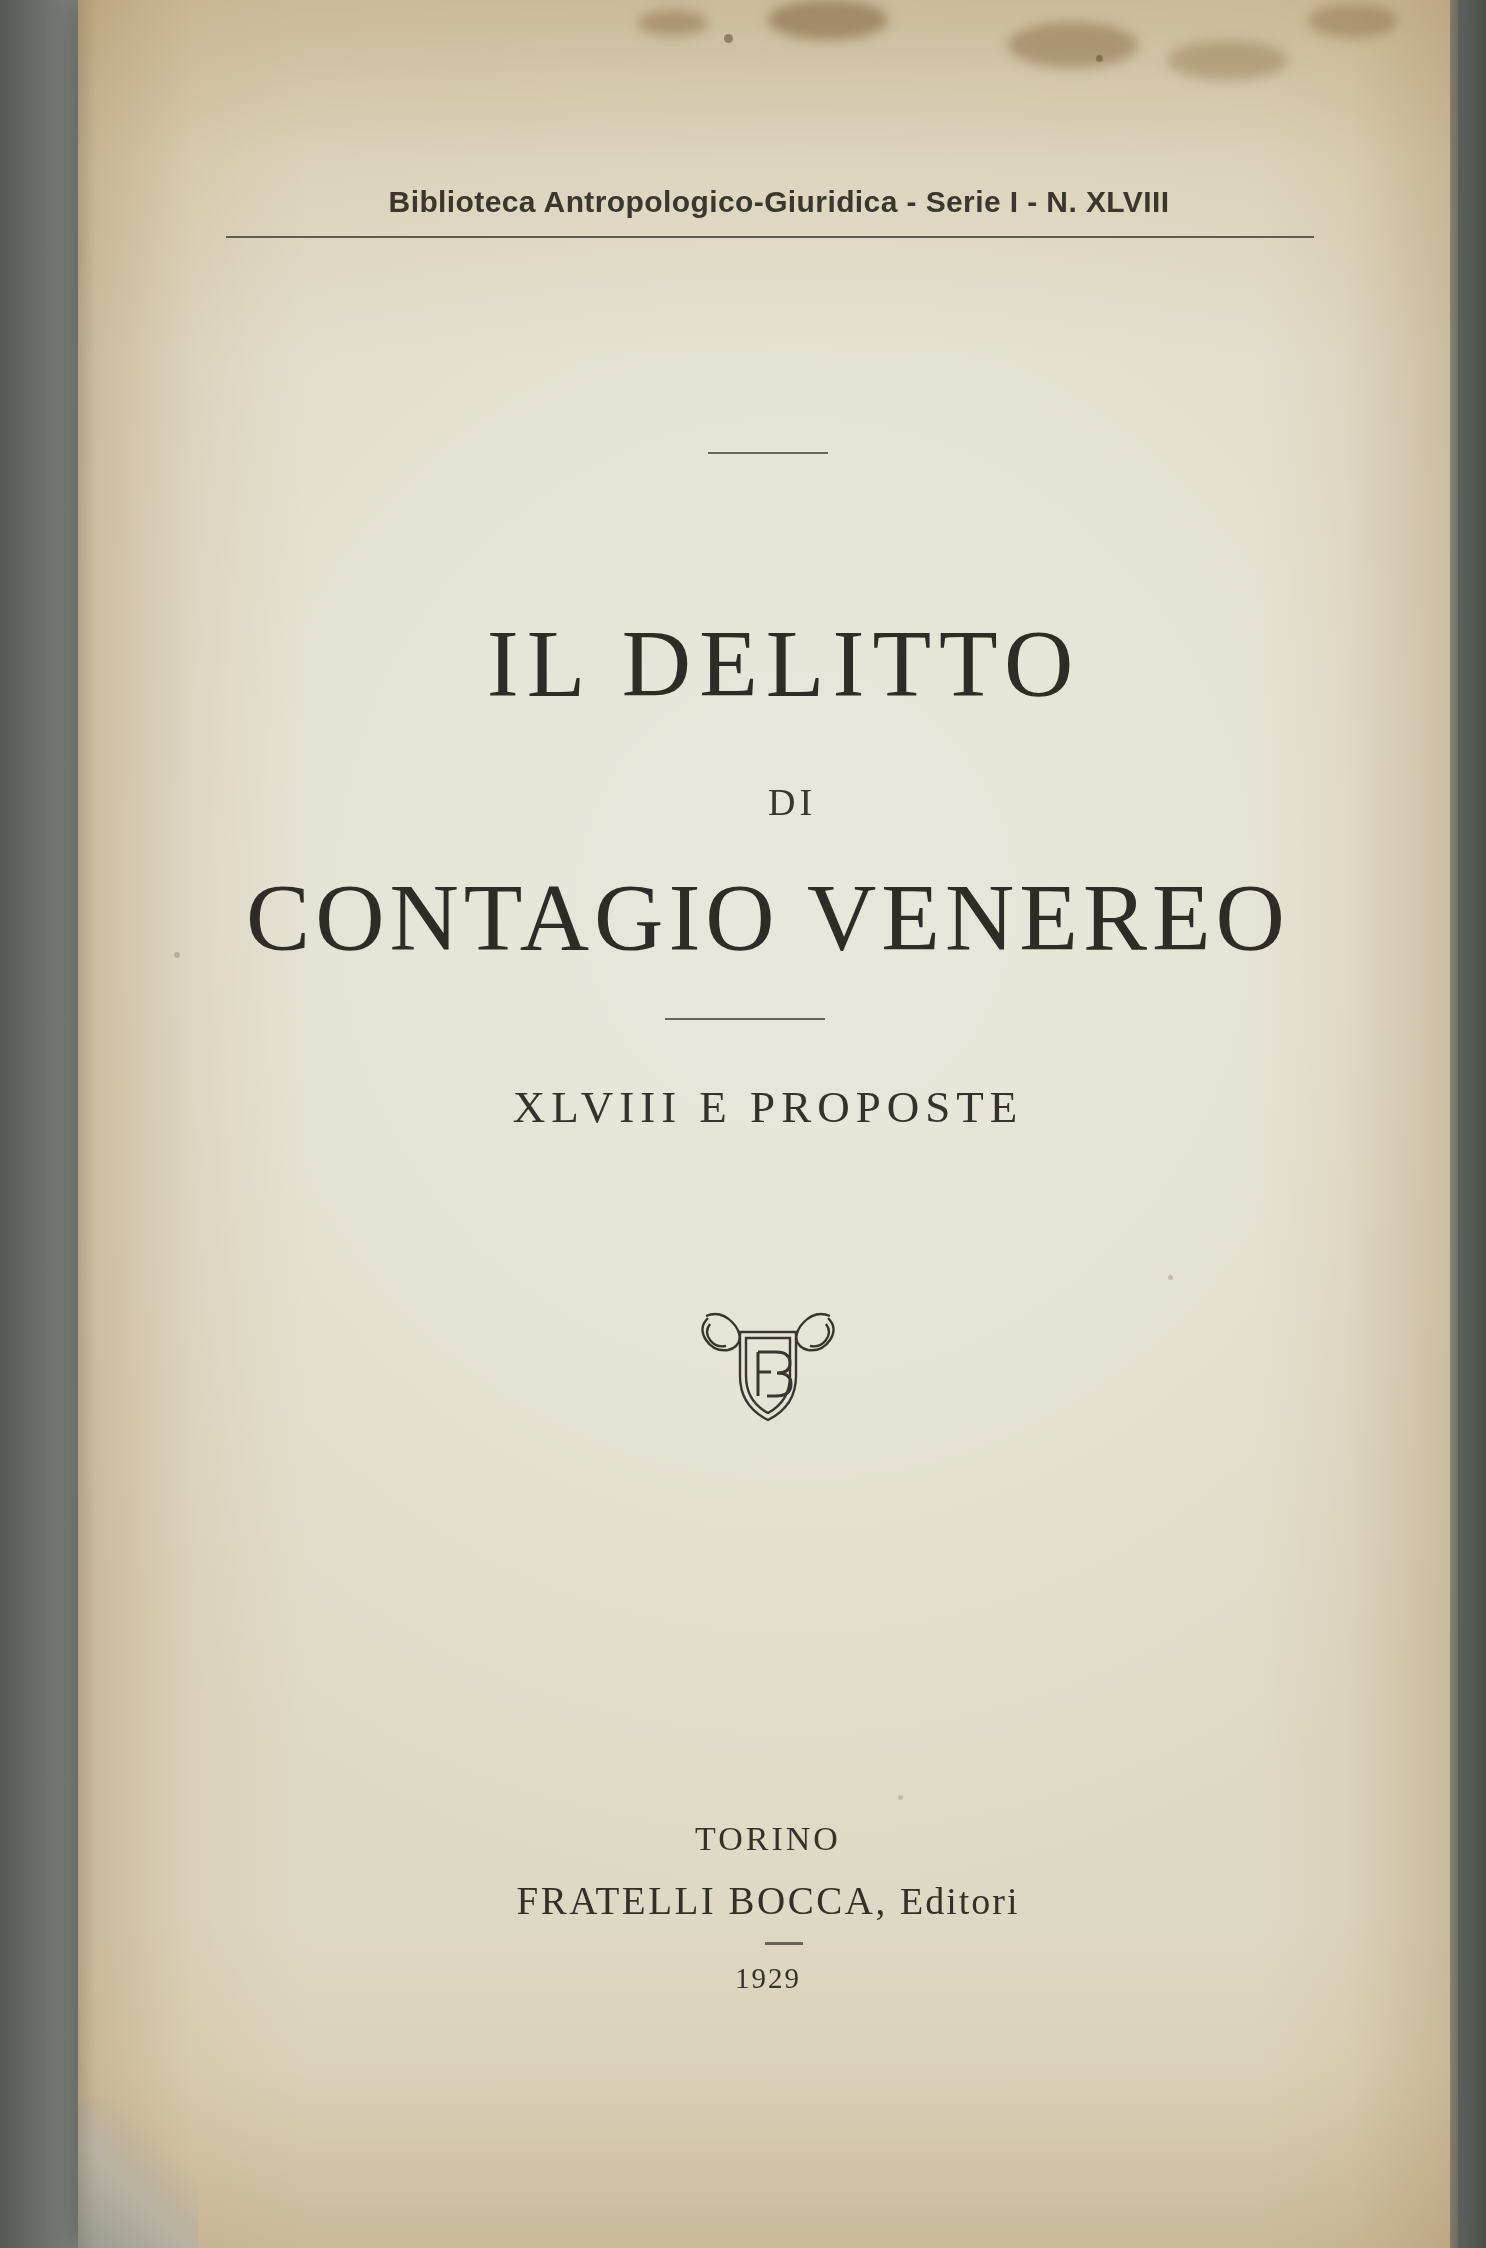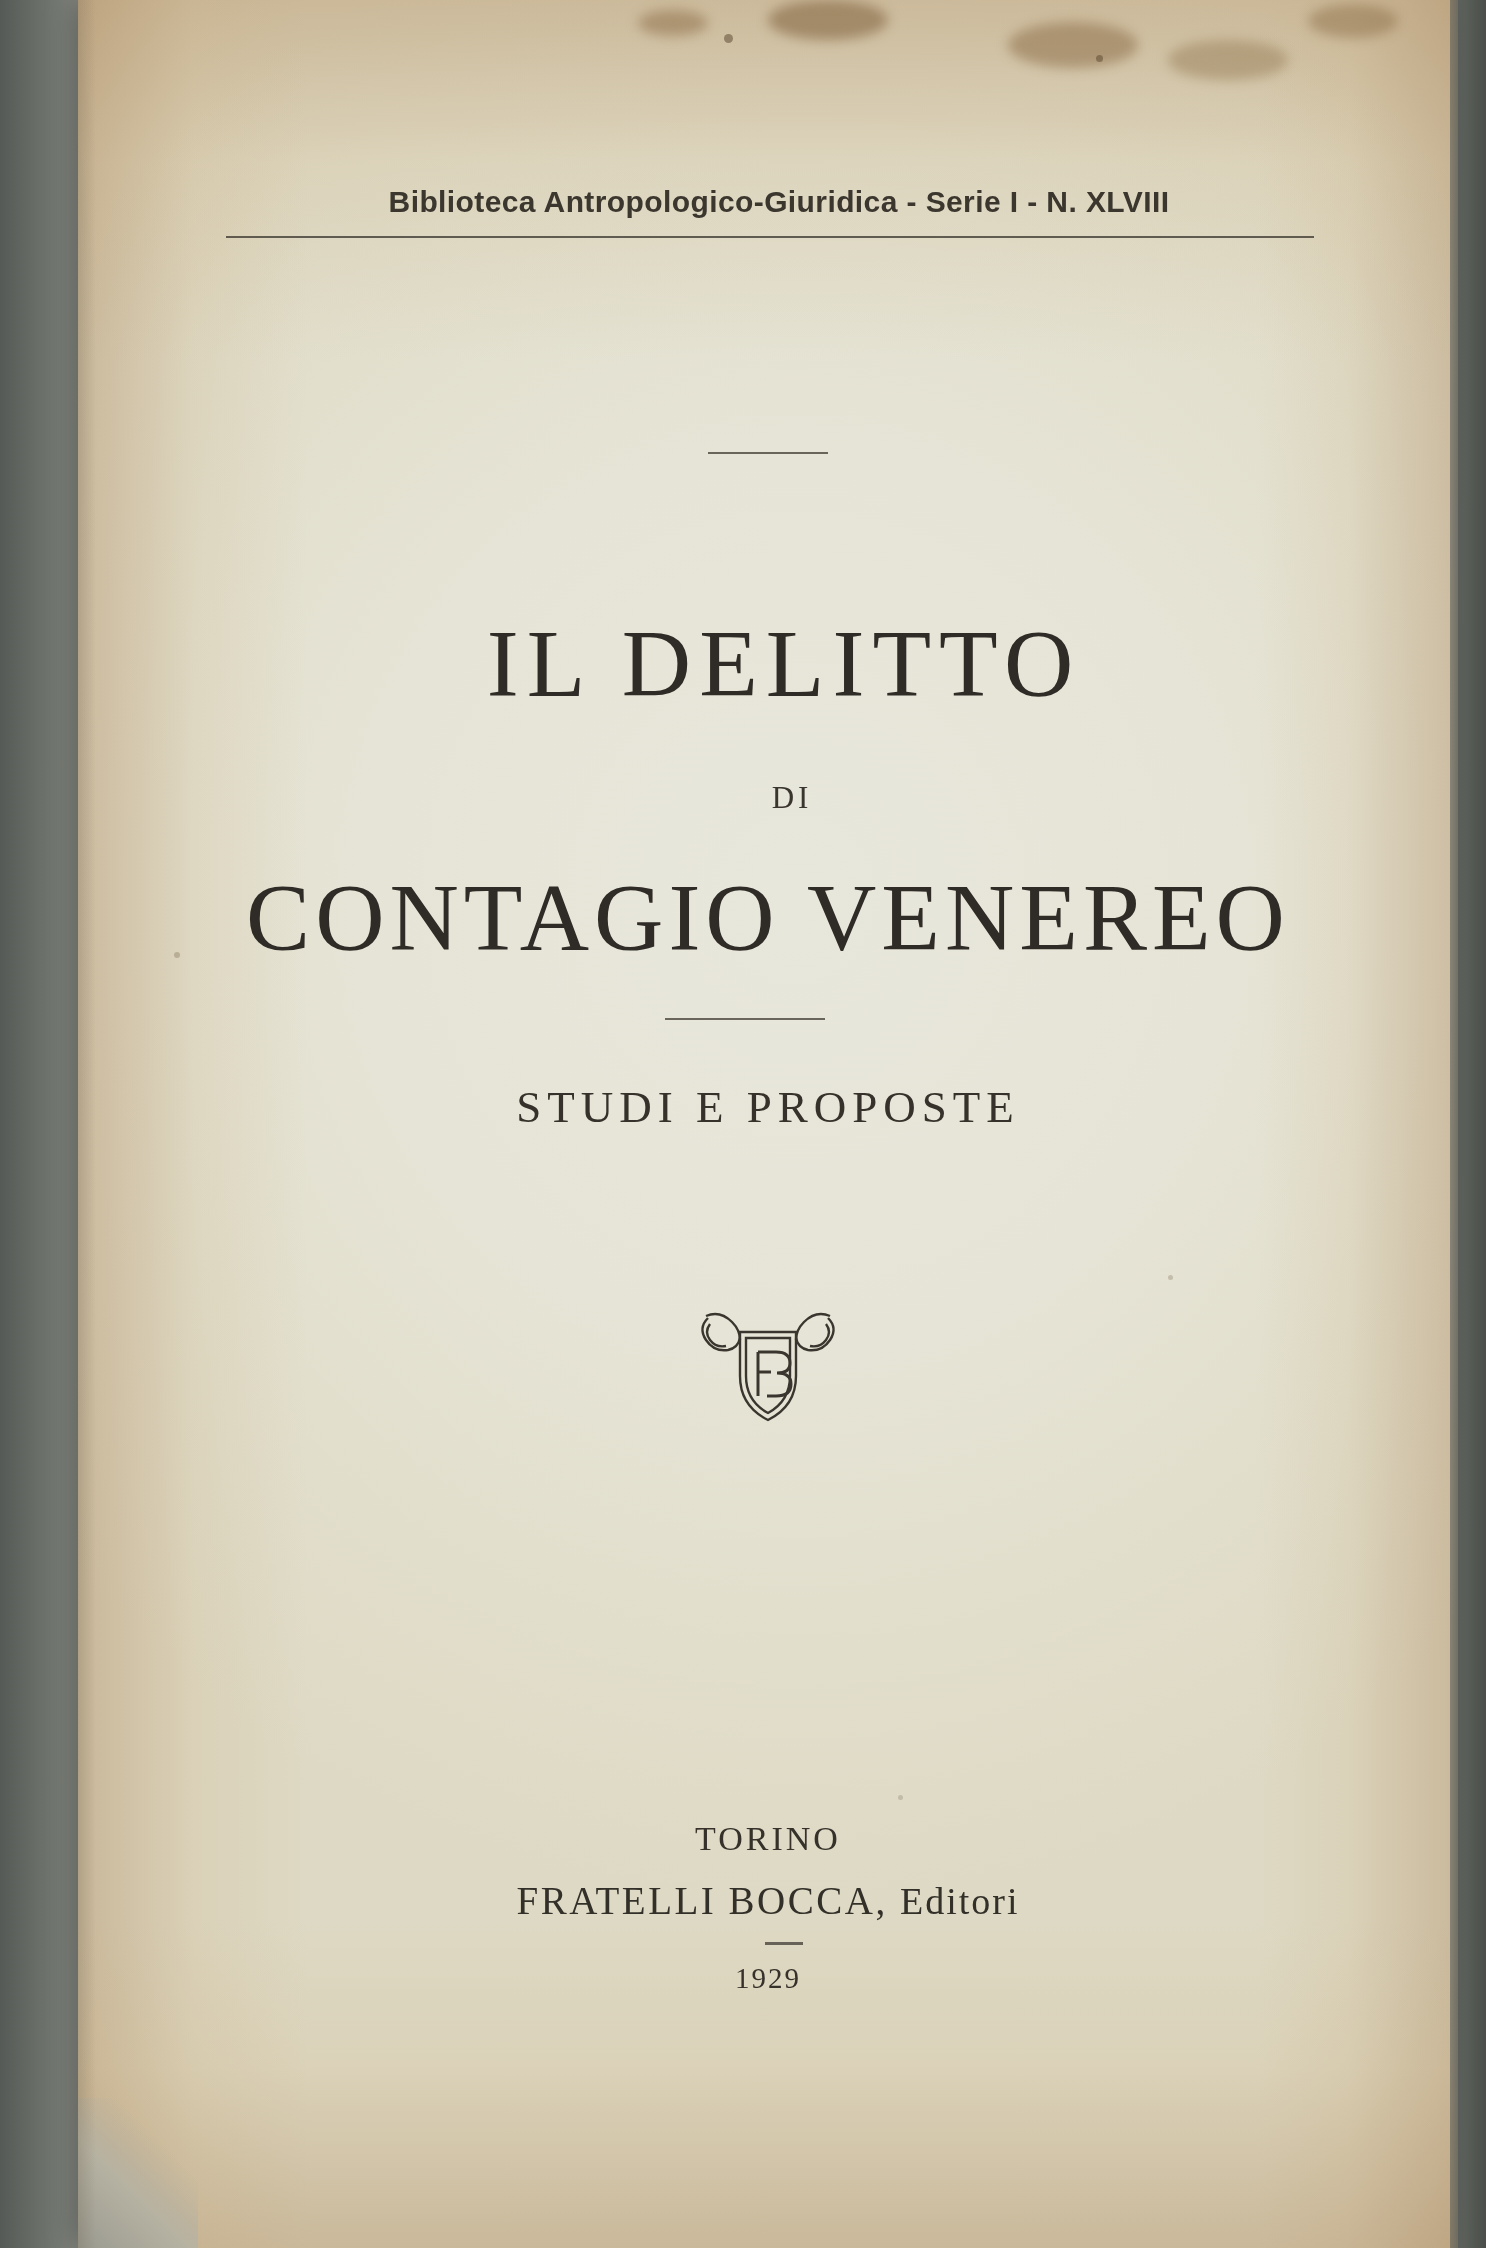--- a/index.html
+++ b/index.html
@@ -140,21 +140,21 @@
     font-size: 96px;
     letter-spacing: 8px;
     color: #2f2c27;
     padding-left: 32px;
   }
   .title-di {
     position: absolute;
     top: 780px;
     left: 0; right: 0;
     font-family: "Liberation Serif", serif;
-    font-size: 31px;
+    font-size: 38px;
     letter-spacing: 4px;
     color: #3a362f;
     padding-left: 48px;
   }
   .title-sub {
     position: absolute;
     top: 862px;
     left: 0; right: 0;
     font-family: "Liberation Serif", serif;
     font-size: 96px;
@@ -259,21 +259,21 @@
       <div class="series-line">Biblioteca Antropologico-Giuridica - Serie I - N. XLVIII</div>
       <div class="series-rule"></div>
 
       <div class="rule-short rule-1"></div>
 
       <div class="title-main">IL DELITTO</div>
       <div class="title-di">DI</div>
       <div class="title-sub">CONTAGIO VENEREO</div>
 
       <div class="rule-short rule-2"></div>
-      <div class="subtitle">STUDI E PROPOSTE</div>
+      <div class="subtitle">XLVIII E PROPOSTE</div>
 
       <div class="publisher-mark">
         <svg width="160" height="150" viewBox="0 0 160 150">
           <g fill="none" stroke="#3a362f" stroke-width="2.4">
 
             <path d="M20 28 q-10 10 -2 22 q8 12 22 10 q10 -2 12 -12"></path>
             <path d="M22 34 q-6 8 0 16 q6 8 16 6"></path>
             <path d="M18 26 q14 -6 26 6 q8 8 8 18"></path>
 
             <path d="M140 28 q10 10 2 22 q-8 12 -22 10 q-10 -2 -12 -12"></path>

